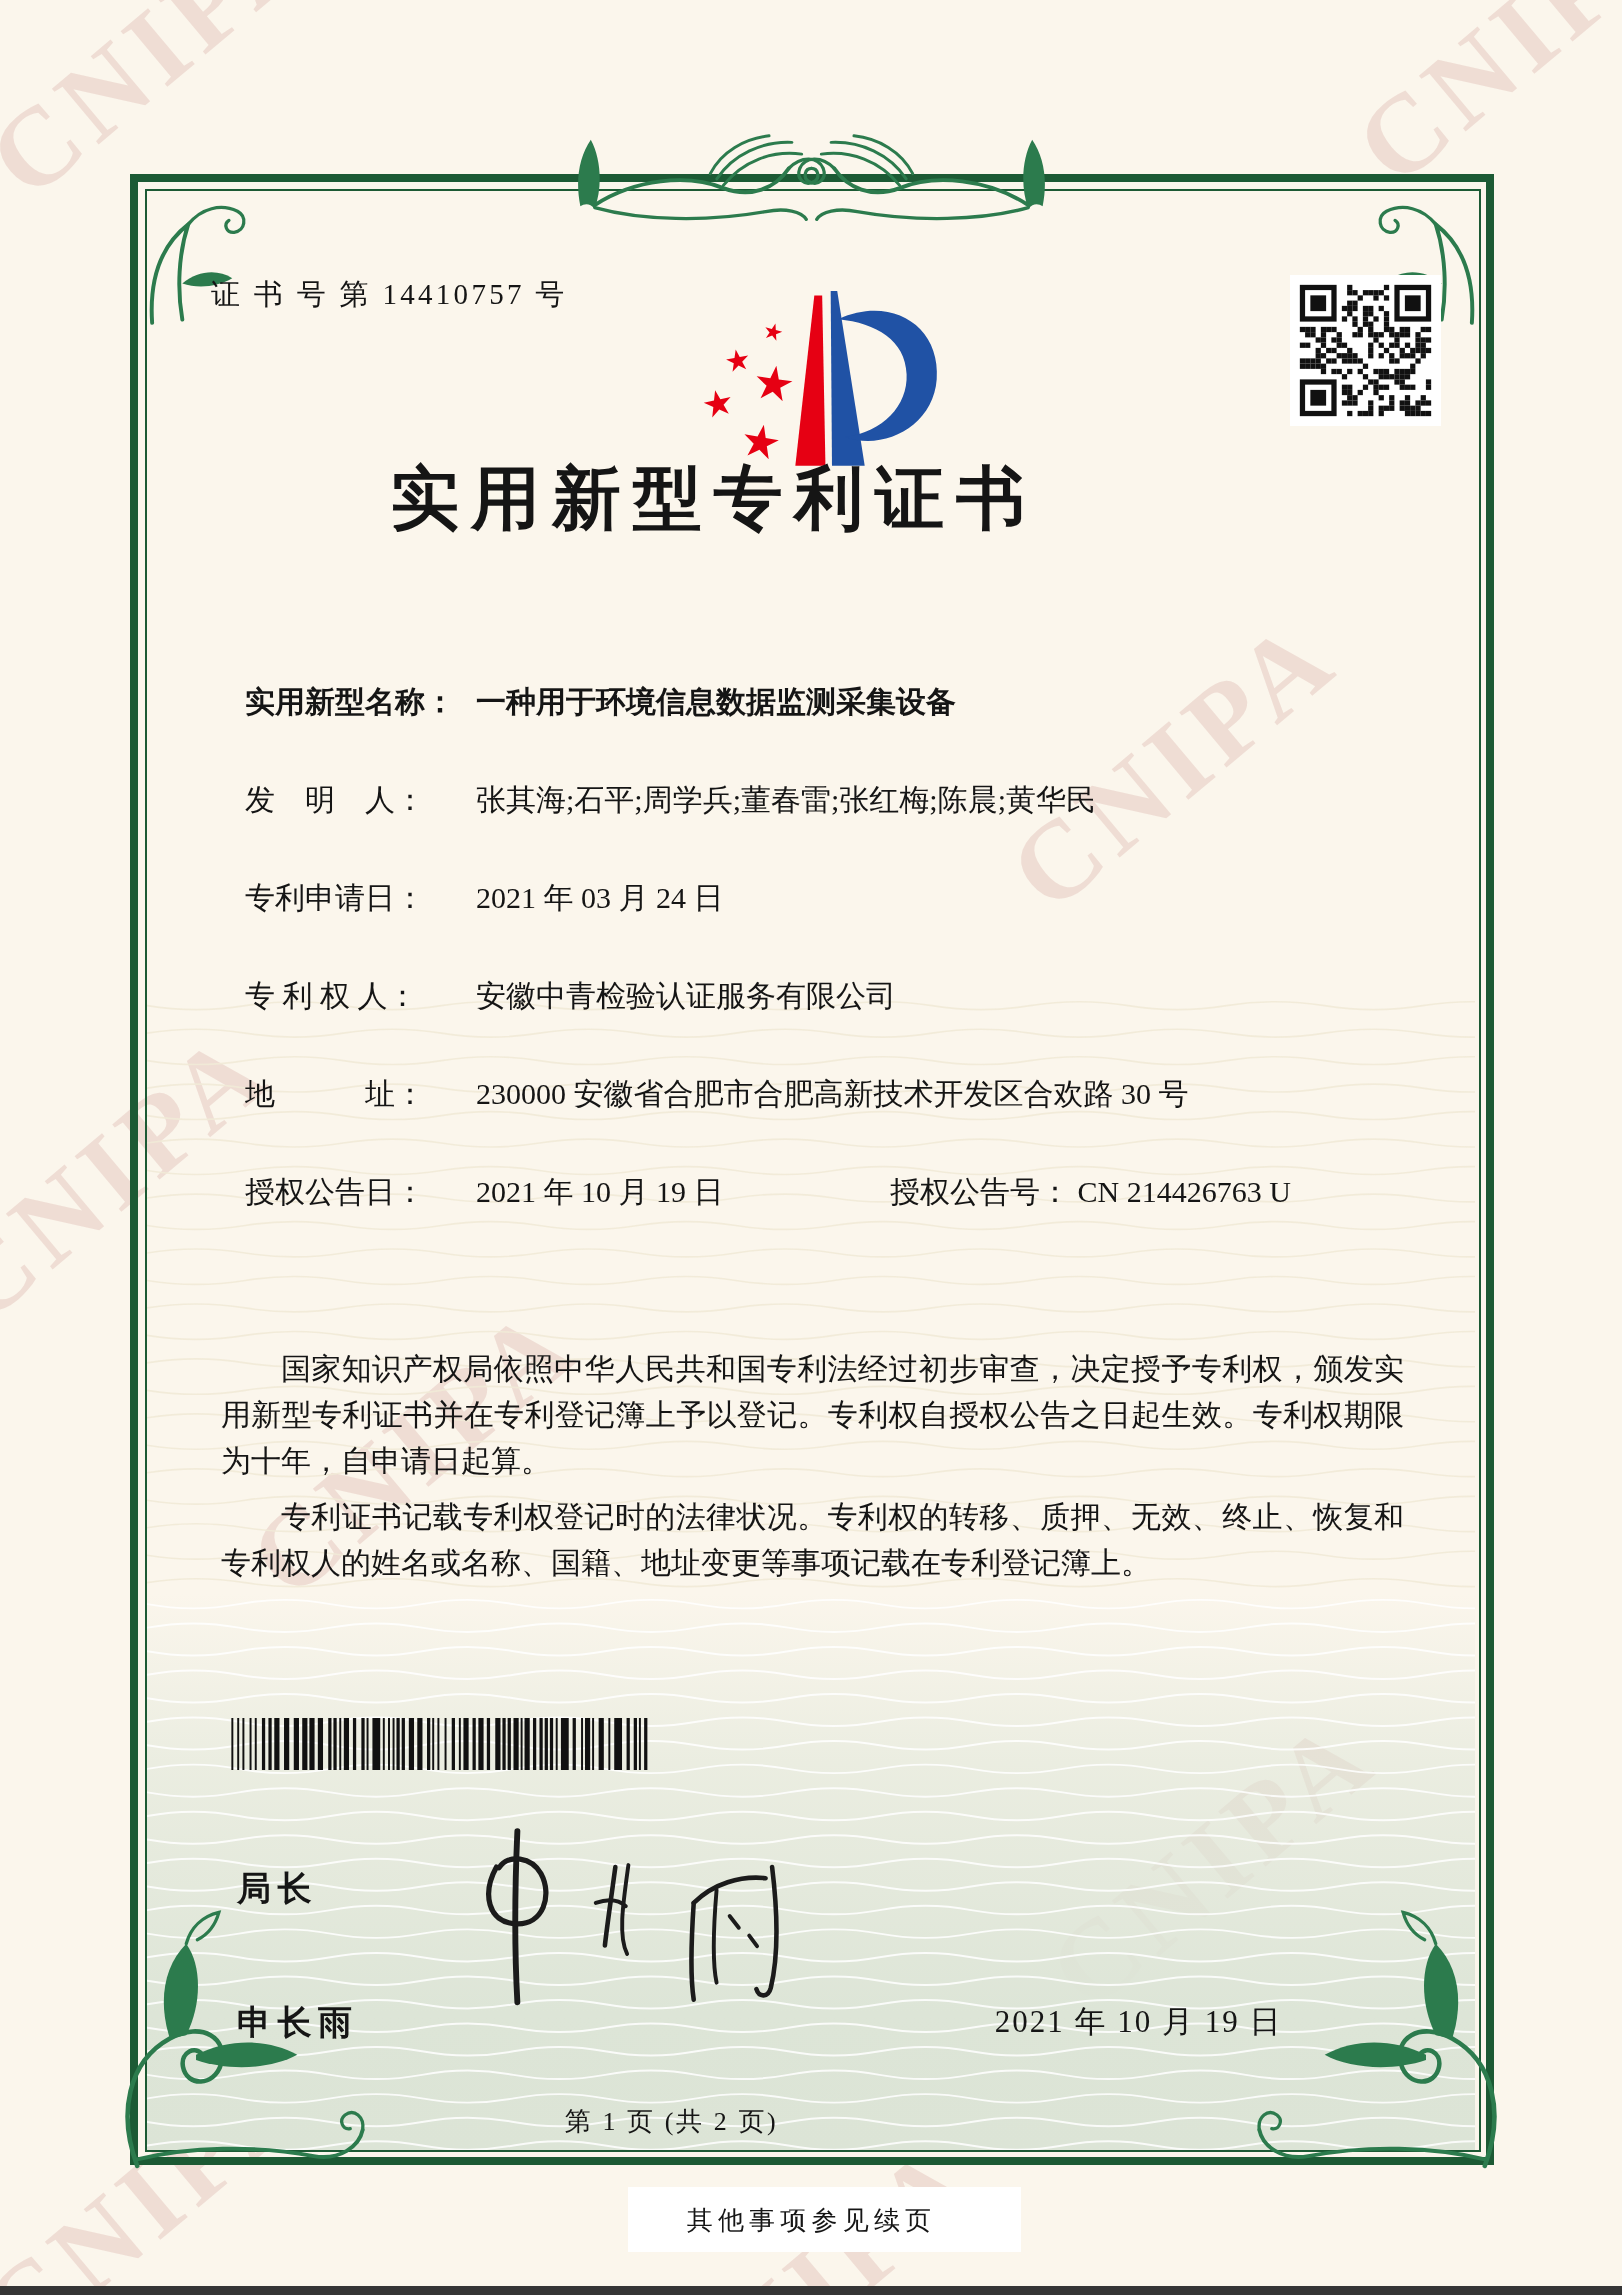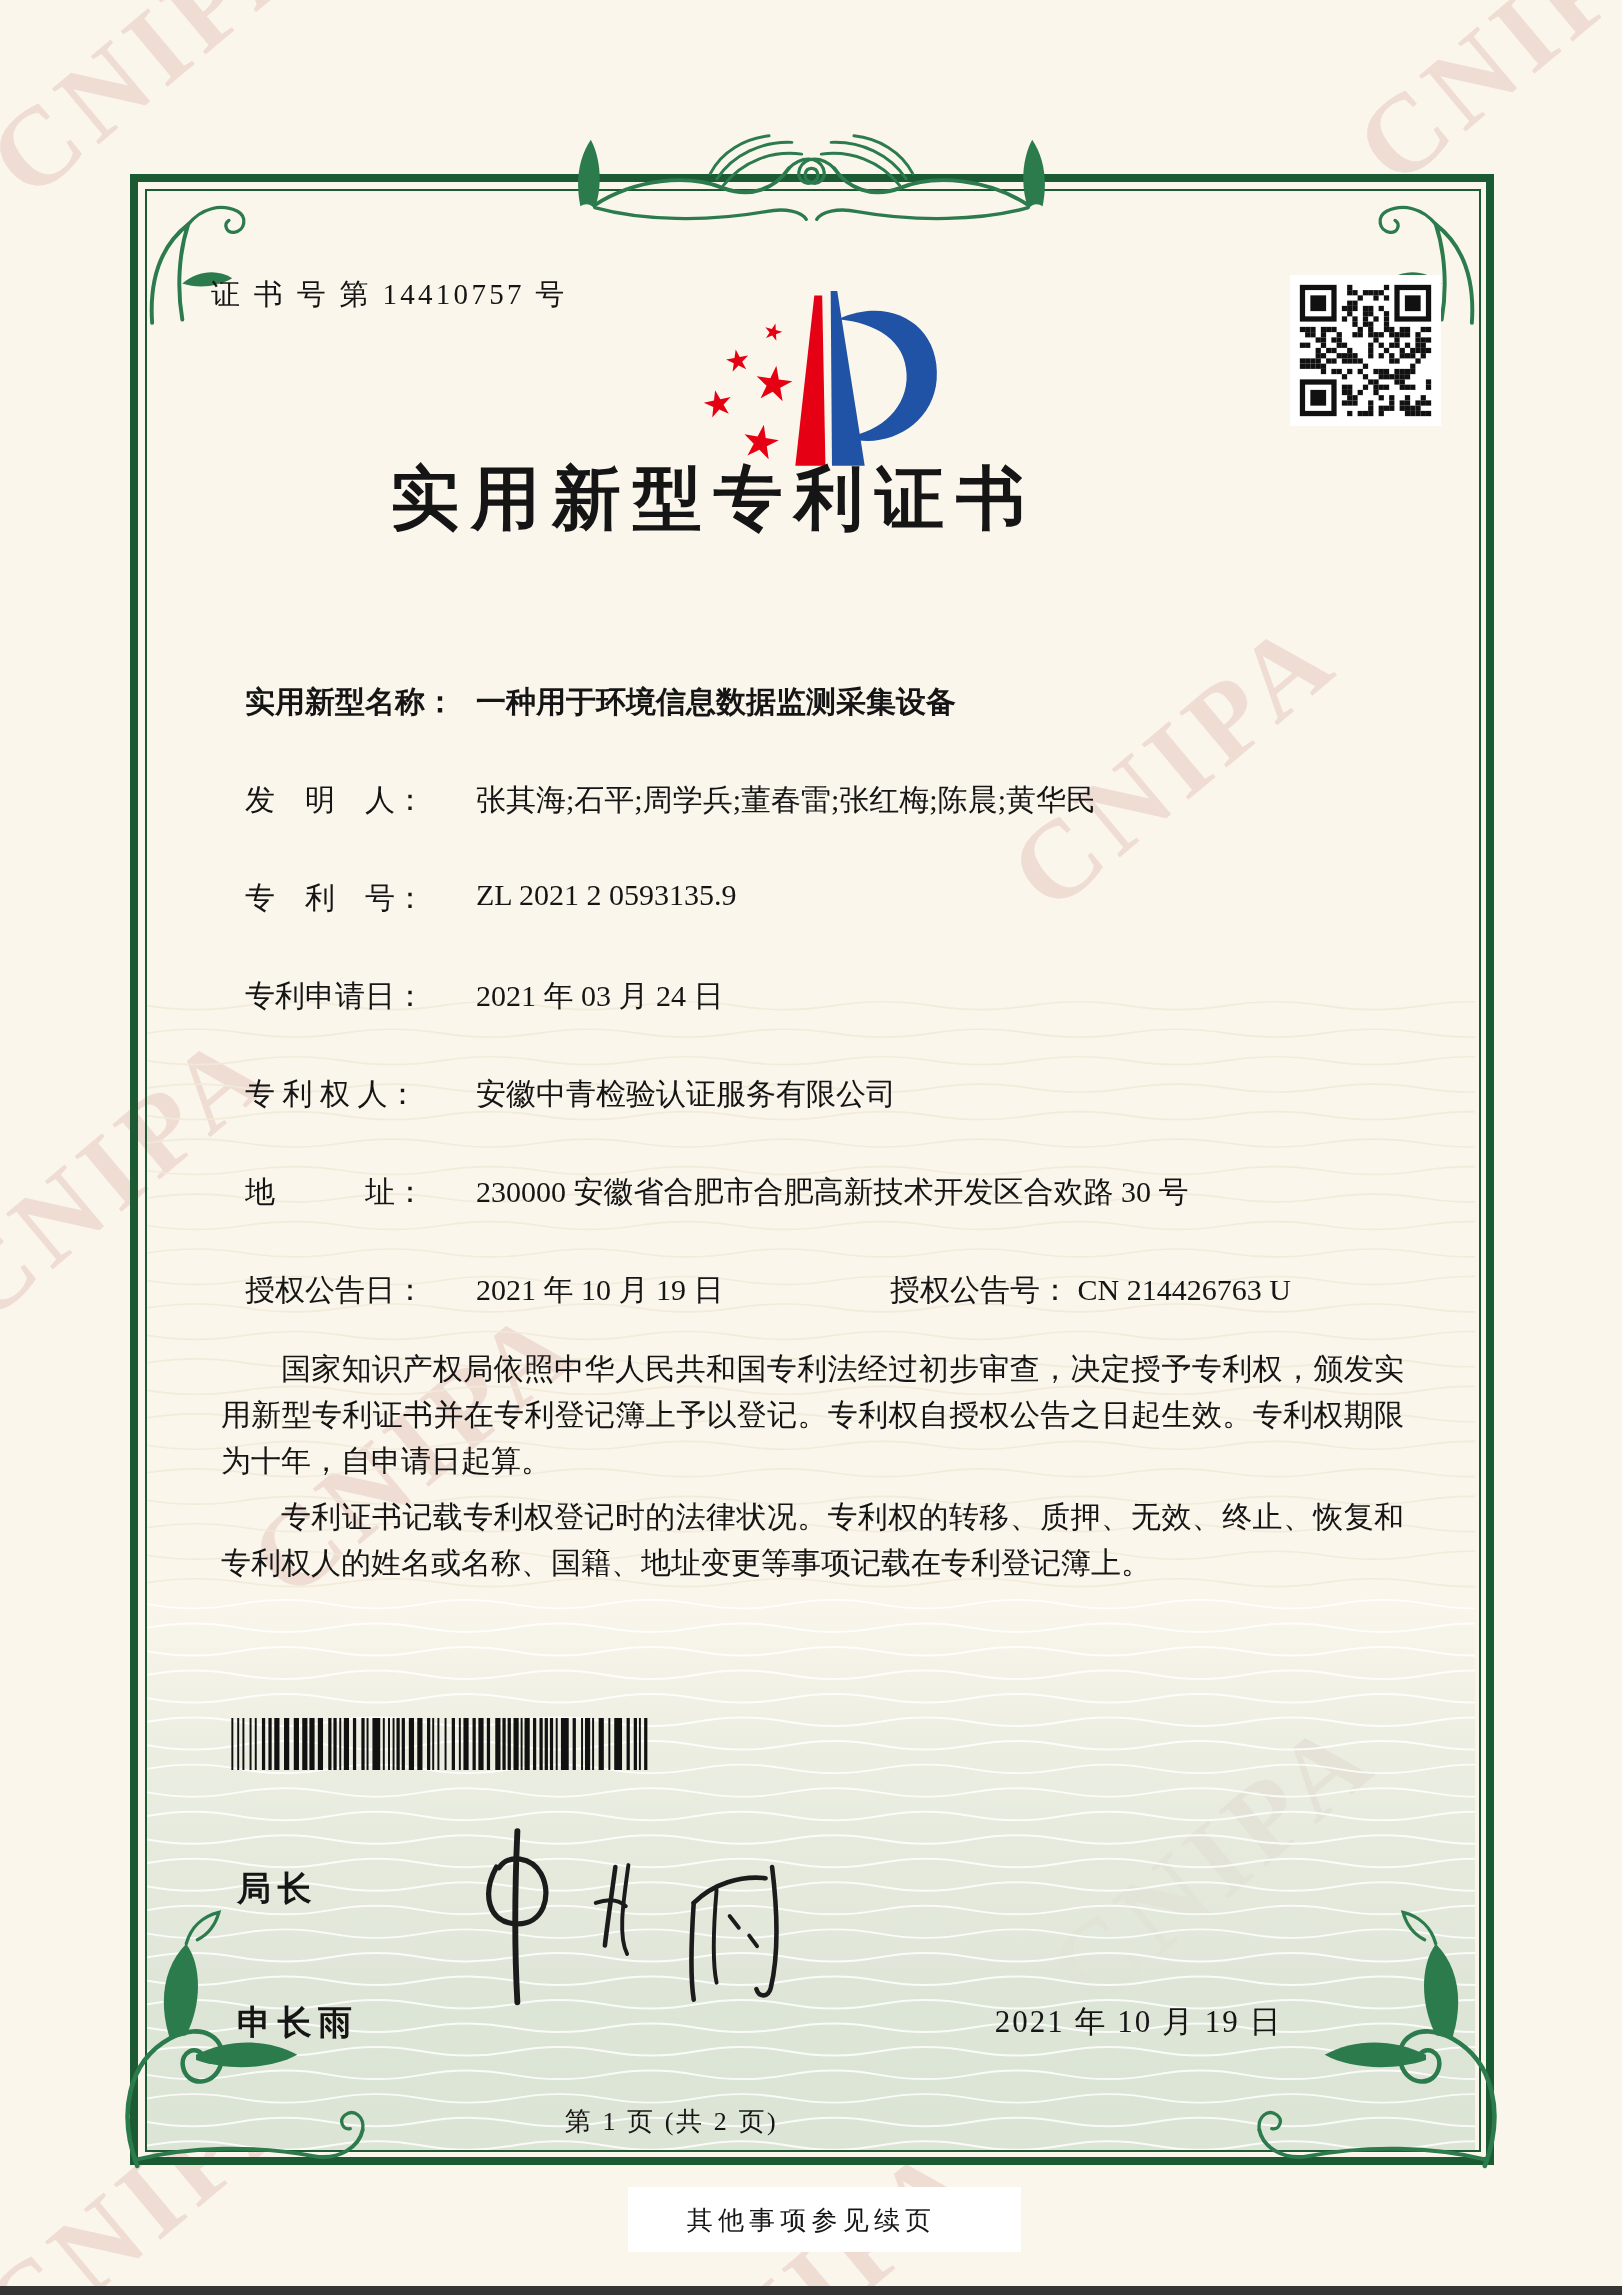--- a/index.html
+++ b/index.html
@@ -403,24 +403,20 @@
   <div class="fields">
     <div class="frow bold">
       <span>实用新型名称：</span>
       <span class="fvalue">一种用于环境信息数据监测采集设备</span>
     </div>
     <div class="frow">
       <span>发　明　人：</span>
       <span class="fvalue">张其海;石平;周学兵;董春雷;张红梅;陈晨;黄华民</span>
     </div>
     <div class="frow">
-      <span>专　利　号：</span>
-      <span class="fvalue">ZL 2021 2 0593135.9</span>
-    </div>
-    <div class="frow">
       <span>专利申请日：</span>
       <span class="fvalue">2021 年 03 月 24 日</span>
     </div>
     <div class="frow">
       <span>专 利 权 人：</span>
       <span class="fvalue">安徽中青检验认证服务有限公司</span>
     </div>
     <div class="frow">
       <span>地　　　址：</span>
       <span class="fvalue">230000 安徽省合肥市合肥高新技术开发区合欢路 30 号</span>

